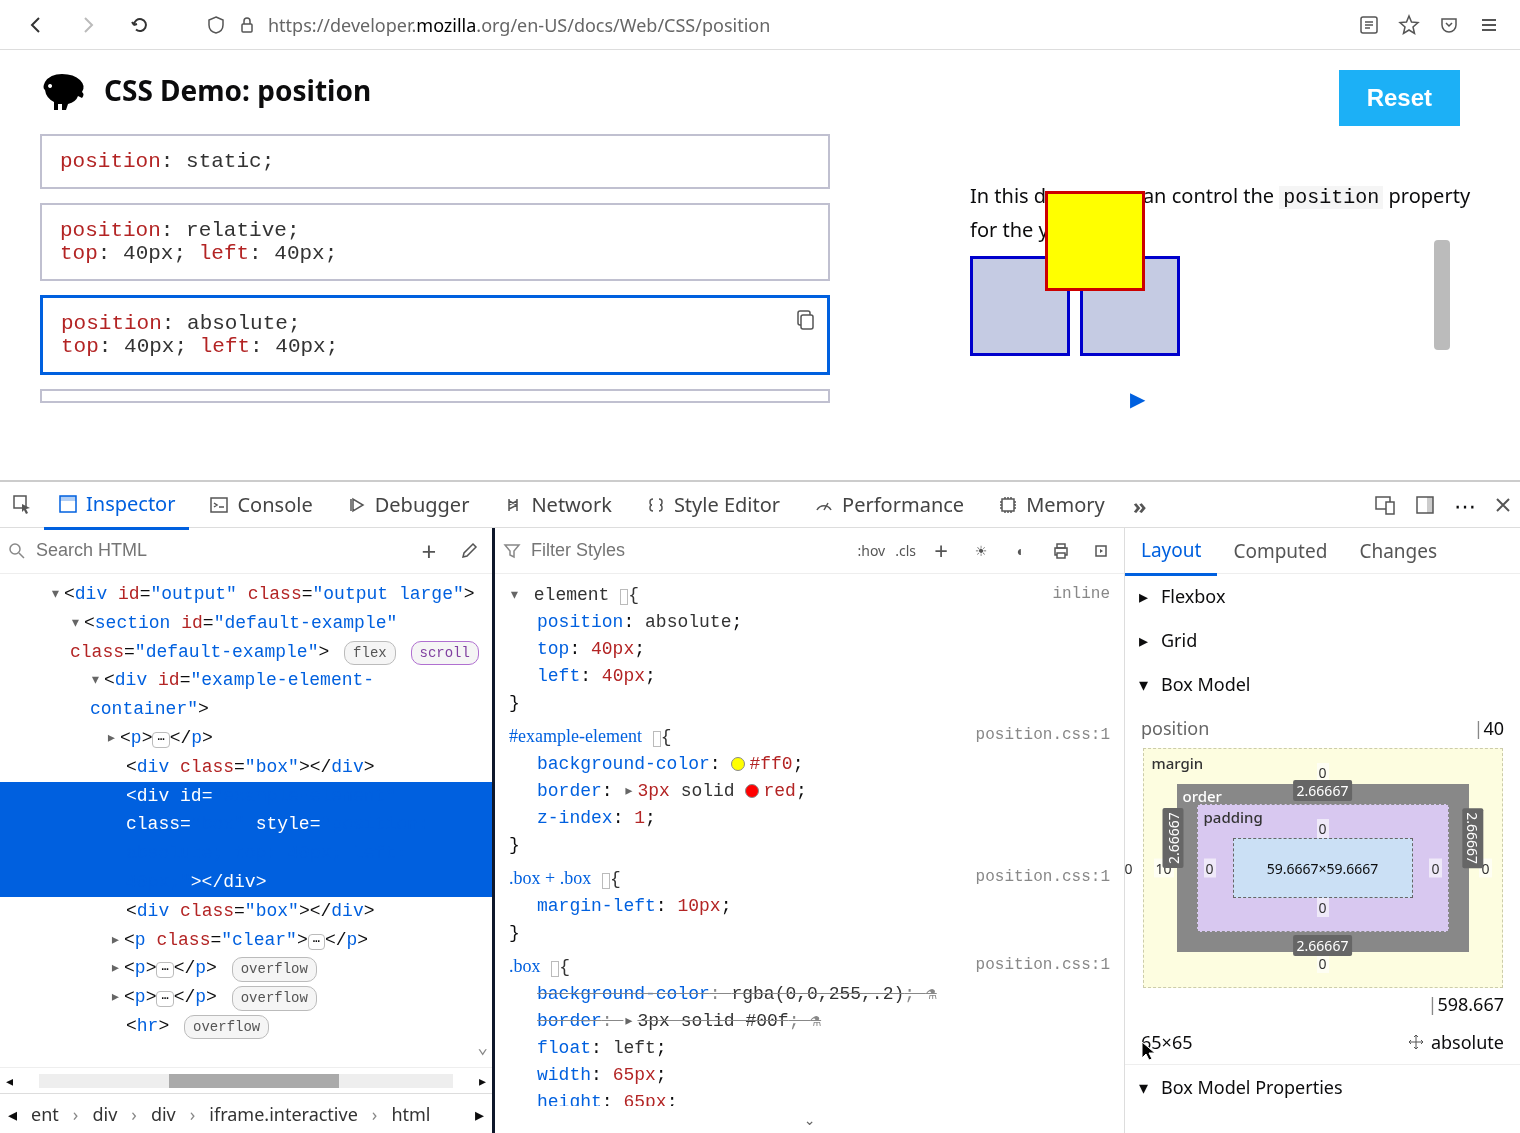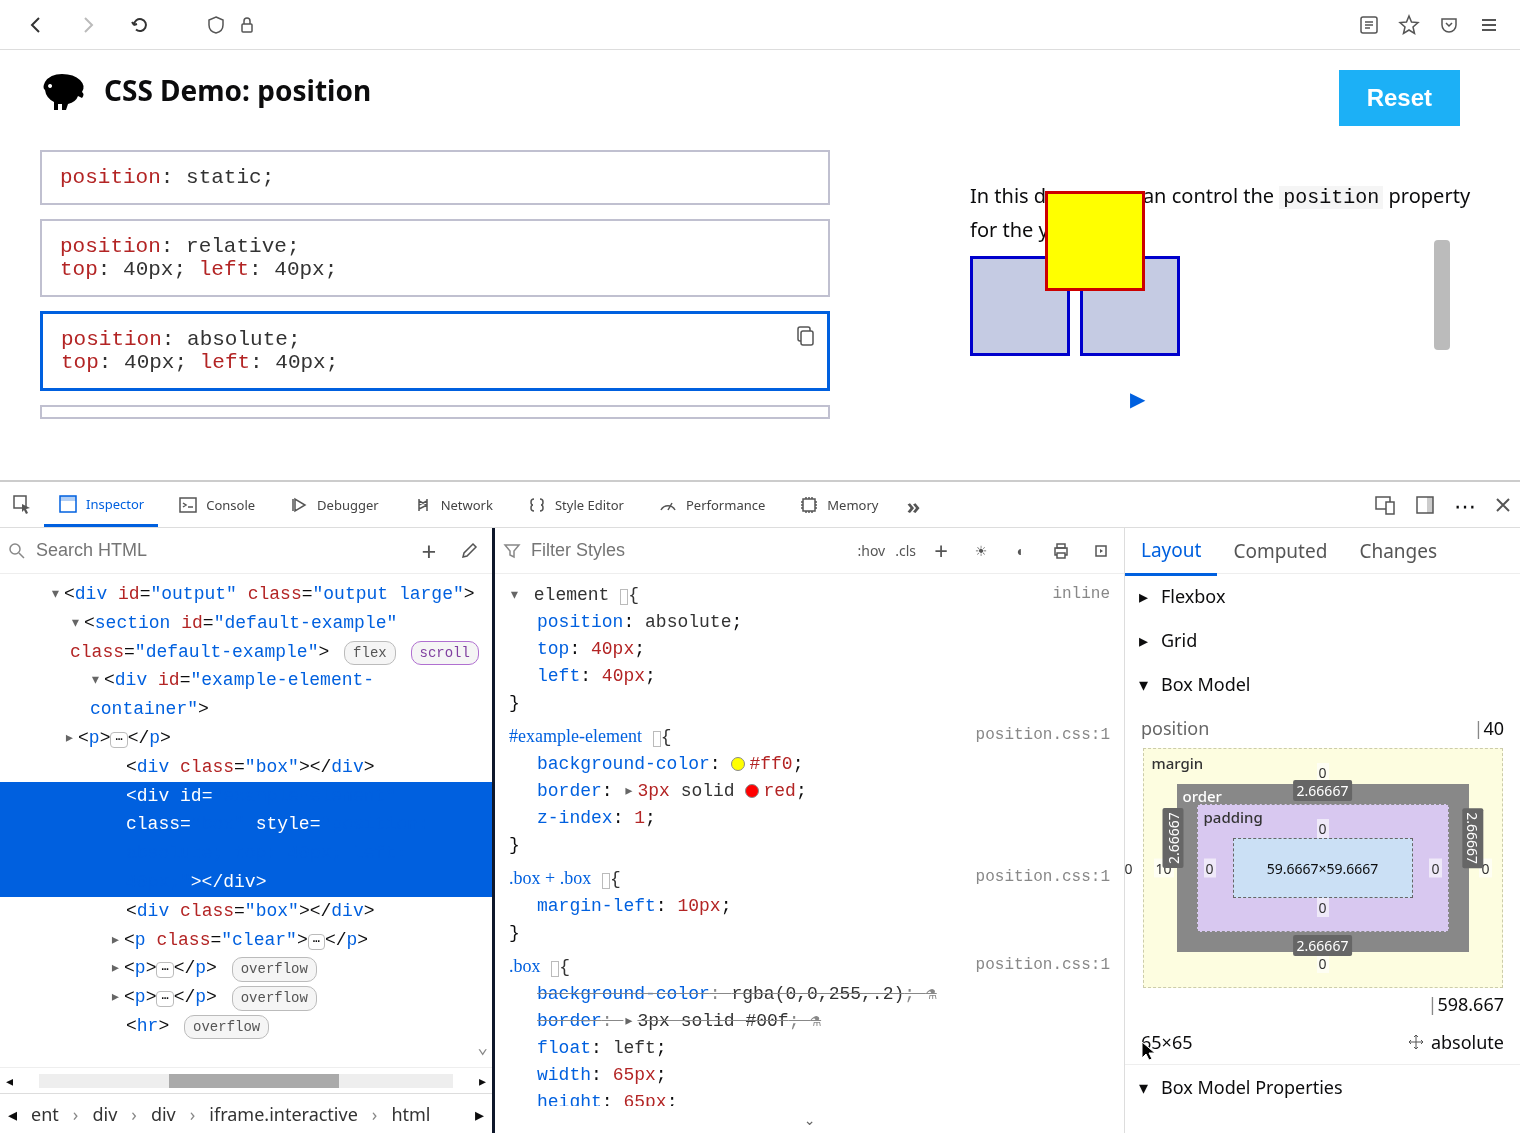--- a/index.html
+++ b/index.html
@@ -11,21 +11,21 @@
 .nav-btn { width: 32px; height: 32px; display: flex; align-items: center; justify-content: center; cursor: pointer; color: #333; border-radius: 4px; }
 .nav-btn.disabled { color: #bbb; }
 .url-area { flex: 1; display: flex; align-items: center; gap: 12px; padding-left: 30px; }
 .url-text { font-size: 18px; color: #666; }
 .url-text .domain { color: #000; }
 .right-icons { display: flex; gap: 18px; align-items: center; }
 
 
 .content { height: 430px; position: relative; overflow: hidden; padding: 20px 40px 0 40px; display: flex; }
 .content-left { flex: 1; }
-.page-header { display: flex; align-items: center; gap: 18px; margin-bottom: 40px; }
+.page-header { display: flex; align-items: center; gap: 18px; margin-bottom: 24px; }
 .dino { width: 46px; height: 40px; }
 .page-title { font-size: 28px; font-weight: 700; }
 .reset-btn { position: absolute; top: 20px; right: 60px; background: #1cb0f6; color: #fff; border: none; font-size: 24px; font-weight: 700; padding: 14px 28px; cursor: pointer; }
 .code-options { width: 790px; }
 .code-option { border: 2px solid #c0c0d0; background: #fff; padding: 14px 18px; margin-bottom: 14px; font-family: 'Courier New', monospace; font-size: 21px; position: relative; cursor: pointer; }
 .code-option.selected { border: 3px solid #0060df; }
 .code-option .prop { color: #b32424; }
 .code-option .punct { color: #333; }
 .code-option .val { color: #333; }
 .copy-ic { position: absolute; top: 10px; right: 10px; width: 24px; height: 24px; }
@@ -34,21 +34,21 @@
 .content-right { width: 510px; padding-top: 110px; position: relative; font-size: 20px; line-height: 1.6; }
 .content-right .code-inline { font-family: 'Courier New', monospace; background: #f5f5f5; padding: 0 4px; }
 .demo-boxes { position: relative; width: 210px; height: 100px; margin-top: 10px; }
 .bluebox { position: absolute; width: 100px; height: 100px; background: #c5cbe3; border: 3px solid #0000cc; }
 .yellowbox { position: absolute; width: 100px; height: 100px; background: #ffff00; border: 3px solid #cc0000; z-index: 2; }
 .vscroll { position: absolute; right: 30px; top: 170px; width: 16px; height: 110px; background: #bbb; border-radius: 4px; }
 
 
 .devtools { border-top: 2px solid #ccc; height: 653px; display: flex; flex-direction: column; }
 .dt-tabs { height: 46px; display: flex; align-items: center; border-bottom: 1px solid #ddd; padding: 0 8px; gap: 6px; }
-.dt-tab { display: flex; align-items: center; gap: 8px; padding: 10px 14px; font-size: 13px; cursor: pointer; color: #444; }
+.dt-tab { display: flex; align-items: center; gap: 8px; padding: 10px 14px; font-size: 20px; cursor: pointer; color: #444; }
 .dt-tab.active { color: #0060df; border-bottom: 3px solid #0060df; margin-bottom: -1px; }
 .dt-tab svg { width: 20px; height: 20px; }
 .dt-right-icons { margin-left: auto; display: flex; gap: 18px; align-items: center; }
 
 .dt-body { flex: 1; display: flex; min-height: 0; }
 .dt-col1 { width: 495px; display: flex; flex-direction: column; border-right: 3px solid #0f172a; }
 .dt-col2 { flex: 1; display: flex; flex-direction: column; border-right: 1px solid #ddd; position: relative; }
 .dt-col3 { width: 395px; display: flex; flex-direction: column; }
 
 .dt-toolbar { height: 46px; display: flex; align-items: center; padding: 0 8px; gap: 10px; border-bottom: 1px solid #eee; }
@@ -130,20 +130,21 @@
       </svg>
     </div>
   <div class="url-area">
     <svg width="20" height="20" viewBox="0 0 20 20">
         <path d="M10 2 L17 5 V10 C17 14 14 17 10 18 C6 17 3 14 3 10 V5 Z" stroke="#555" stroke-width="1.5" fill="none"></path>
       </svg>
     <svg width="18" height="18" viewBox="0 0 18 18">
         <rect x="4" y="8" width="10" height="8" rx="1" stroke="#555" stroke-width="1.5" fill="none"></rect>
         <path d="M6 8 V5 a3 3 0 0 1 6 0 V8" stroke="#555" stroke-width="1.5" fill="none"></path>
       </svg>
+    <span class="url-text"><span>https://developer.</span><span class="domain">mozilla</span><span>.org/en-US/docs/Web/CSS/position</span></span>
   </div>
   <div class="right-icons">
     <svg width="22" height="22" viewBox="0 0 22 22">
         <rect x="3" y="3" width="16" height="16" rx="2" stroke="#555" stroke-width="1.5" fill="none"></rect>
         <line x1="7" y1="8" x2="15" y2="8" stroke="#555" stroke-width="1.5"></line>
         <line x1="7" y1="11" x2="15" y2="11" stroke="#555" stroke-width="1.5"></line>
         <line x1="7" y1="14" x2="12" y2="14" stroke="#555" stroke-width="1.5"></line>
       </svg>
     <svg width="22" height="22" viewBox="0 0 22 22">
         <path d="M11 2 L13.5 8 L20 8.5 L15 13 L16.5 19.5 L11 16 L5.5 19.5 L7 13 L2 8.5 L8.5 8 Z" stroke="#555" stroke-width="1.5" fill="none"></path>
@@ -285,21 +286,21 @@
         <div class="tb-btn">
             <svg width="20" height="20" viewBox="0 0 20 20">
               <path d="M14 3 L17 6 L8 15 L4 16 L5 12 Z" stroke="#555" stroke-width="1.5" fill="none"></path>
             </svg>
           </div>
       </div>
       <div class="dom-tree">
         <div class="dom-line" style="padding-left:50px"><span class="twisty">▾</span>&lt;<span class="tag">div</span> <span class="attr">id</span>=<span class="valq">"output"</span> <span class="attr">class</span>=<span class="valq">"output large"</span>&gt;</div>
         <div class="dom-line" style="padding-left:70px"><span class="twisty">▾</span>&lt;<span class="tag">section</span> <span class="attr">id</span>=<span class="valq">"default-example"</span> <span class="attr">class</span>=<span class="valq">"default-example"</span>&gt; <span class="badge">flex</span> <span class="badge purple">scroll</span></div>
         <div class="dom-line" style="padding-left:90px"><span class="twisty">▾</span>&lt;<span class="tag">div</span> <span class="attr">id</span>=<span class="valq">"example-element-container"</span>&gt;</div>
-        <div class="dom-line" style="padding-left:64px"><span class="twisty">▸</span>&lt;<span class="tag">p</span>&gt;<span style="border:1px solid #bbb;border-radius:4px;padding:0 4px;font-size:12px">⋯</span>&lt;/<span class="tag">p</span>&gt;</div>
+        <div class="dom-line" style="padding-left:106px"><span class="twisty">▸</span>&lt;<span class="tag">p</span>&gt;<span style="border:1px solid #bbb;border-radius:4px;padding:0 4px;font-size:12px">⋯</span>&lt;/<span class="tag">p</span>&gt;</div>
         <div class="dom-line" style="padding-left:126px">&lt;<span class="tag">div</span> <span class="attr">class</span>=<span class="valq">"box"</span>&gt;&lt;/<span class="tag">div</span>&gt;</div>
         <div class="dom-line selected" style="padding-left:126px">&lt;<span class="tag">div</span> <span class="attr">id</span>=<span class="valq">"example-element"</span> <span class="attr">class</span>=<span class="valq">"box"</span> <span class="attr">style</span>=<span class="valq">"position: absolute; top: 40px; left: 40px;"</span>&gt;&lt;/<span class="tag">div</span>&gt;</div>
         <div class="dom-line" style="padding-left:126px">&lt;<span class="tag">div</span> <span class="attr">class</span>=<span class="valq">"box"</span>&gt;&lt;/<span class="tag">div</span>&gt;</div>
         <div class="dom-line" style="padding-left:110px"><span class="twisty">▸</span>&lt;<span class="tag">p</span> <span class="attr">class</span>=<span class="valq">"clear"</span>&gt;<span style="border:1px solid #bbb;border-radius:4px;padding:0 4px;font-size:12px">⋯</span>&lt;/<span class="tag">p</span>&gt;</div>
         <div class="dom-line" style="padding-left:110px"><span class="twisty">▸</span>&lt;<span class="tag">p</span>&gt;<span style="border:1px solid #bbb;border-radius:4px;padding:0 4px;font-size:12px">⋯</span>&lt;/<span class="tag">p</span>&gt; <span class="badge">overflow</span></div>
         <div class="dom-line" style="padding-left:110px"><span class="twisty">▸</span>&lt;<span class="tag">p</span>&gt;<span style="border:1px solid #bbb;border-radius:4px;padding:0 4px;font-size:12px">⋯</span>&lt;/<span class="tag">p</span>&gt; <span class="badge">overflow</span></div>
         <div class="dom-line" style="padding-left:126px">&lt;<span class="tag">hr</span>&gt; <span class="badge">overflow</span></div>
         <div style="position:absolute; right:4px; bottom:4px; color:#888; cursor:pointer">⌄</div>
       </div>
       <div class="hscroll-area">

